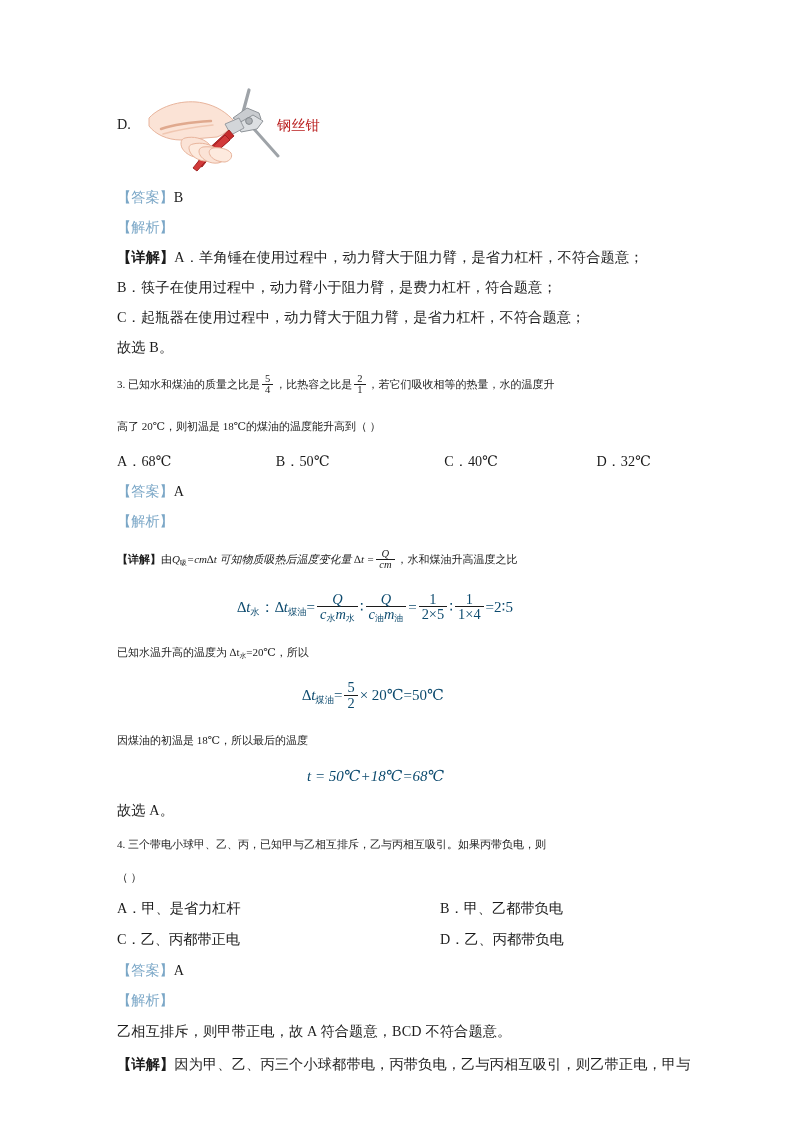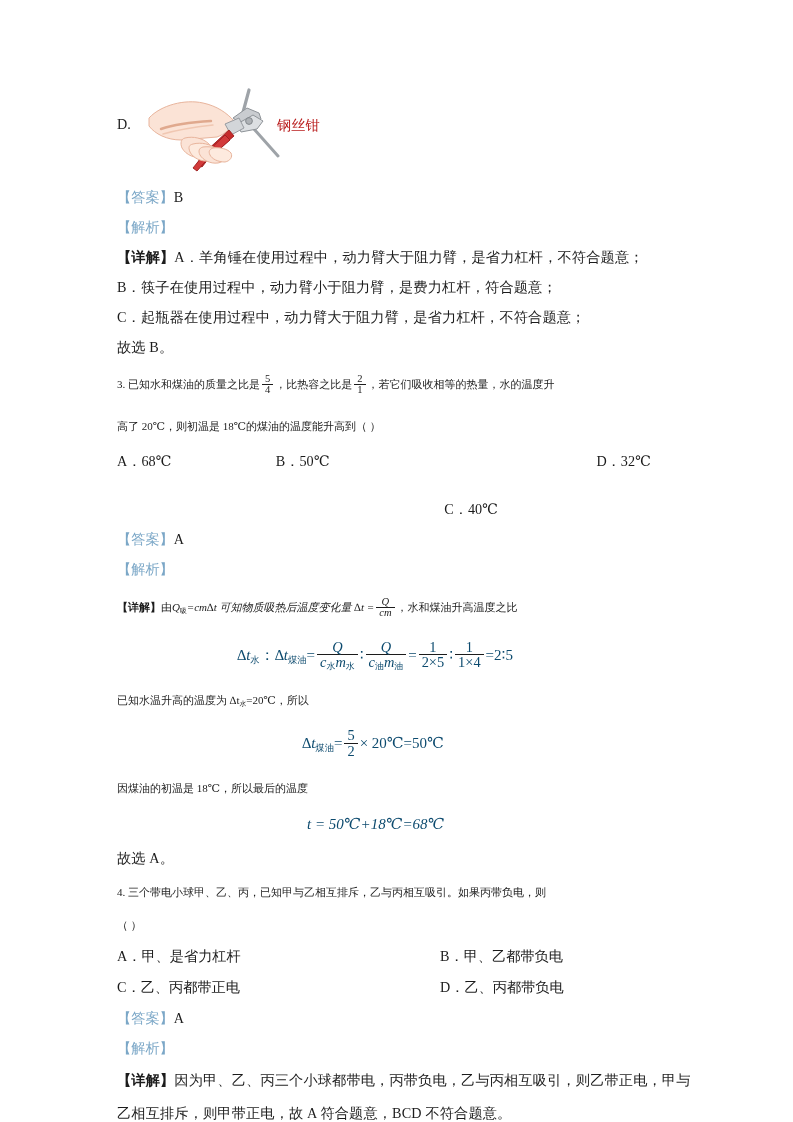--- a/index.html
+++ b/index.html
@@ -82,21 +82,21 @@
     color: #1c1c1c;
   }
   .opts-4col {
     display: flex;
     font-size: 14.2px;
     line-height: 30px;
   }
   .opts-4col > span { display: inline-block; }
   .c1 { width: 165px; }
   .c2 { width: 175px; }
-  .c3 { width: 158px; margin-top: 48px; }
+  .c3 { width: 158px; }
   .c4 { width: 90px; }
 
   .opts-2col {
     display: flex;
     font-size: 14.2px;
     line-height: 31px;
   }
   .opts-2col > span:first-child { width: 323px; display:inline-block; }
 
   
@@ -259,19 +259,19 @@
       <span>C．乙、丙都带正电</span>
       <span>D．乙、丙都带负电</span>
     </div>
 
     <div class="line">
       <span class="tag">【答案】</span><span class="ans-letter">A</span>
     </div>
     <div class="line">
       <span class="tag">【解析】</span>
     </div>
+    <div class="line" style="line-height:32px;">乙相互排斥，则甲带正电，故 A 符合题意，BCD 不符合题意。</div>
     <div class="line" style="line-height:34px;">
       <span class="tag-dark">【详解】</span><span>因为甲、乙、丙三个小球都带电，丙带负电，乙与丙相互吸引，则乙带正电，甲与</span>
     </div>
-    <div class="line" style="line-height:32px;">乙相互排斥，则甲带正电，故 A 符合题意，BCD 不符合题意。</div>
 
   </div>
 </div>
 
 </body></html>

